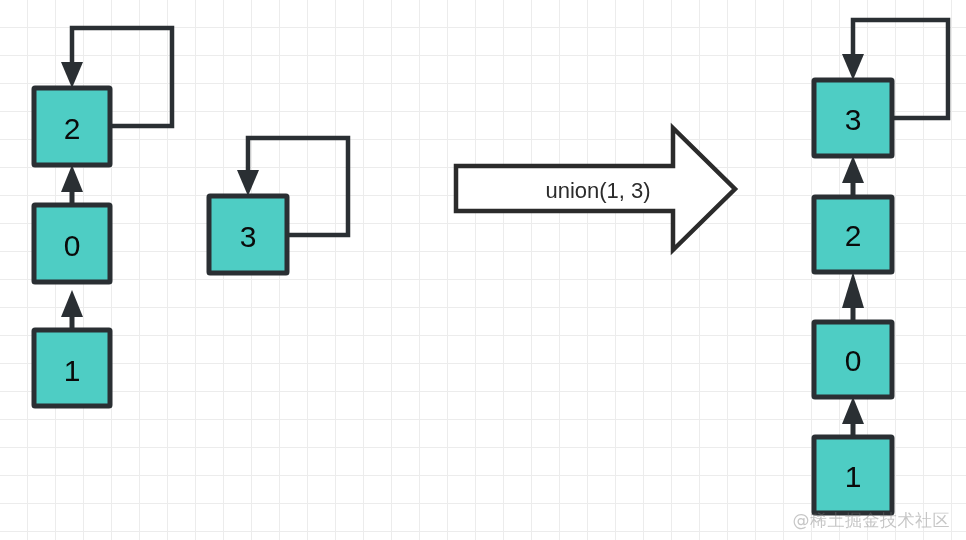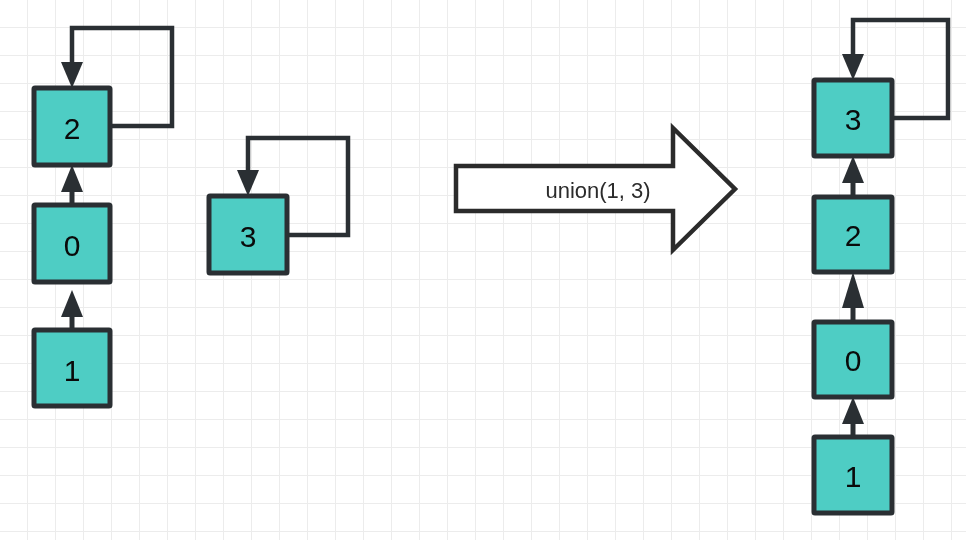--- a/index.html
+++ b/index.html
@@ -161,14 +161,15 @@
       </g>
 
       <g>
         <rect x="814" y="437" width="78" height="76" rx="1" fill="#4ecdc4" stroke="#2a2f33" stroke-width="5"></rect>
         <text class="node-label" x="853" y="476">1</text>
       </g>
     </g>
 
   </svg>
 
+  <div class="watermark">@稀土掘金技术社区</div>
 
 </div>
 
 </body></html>

